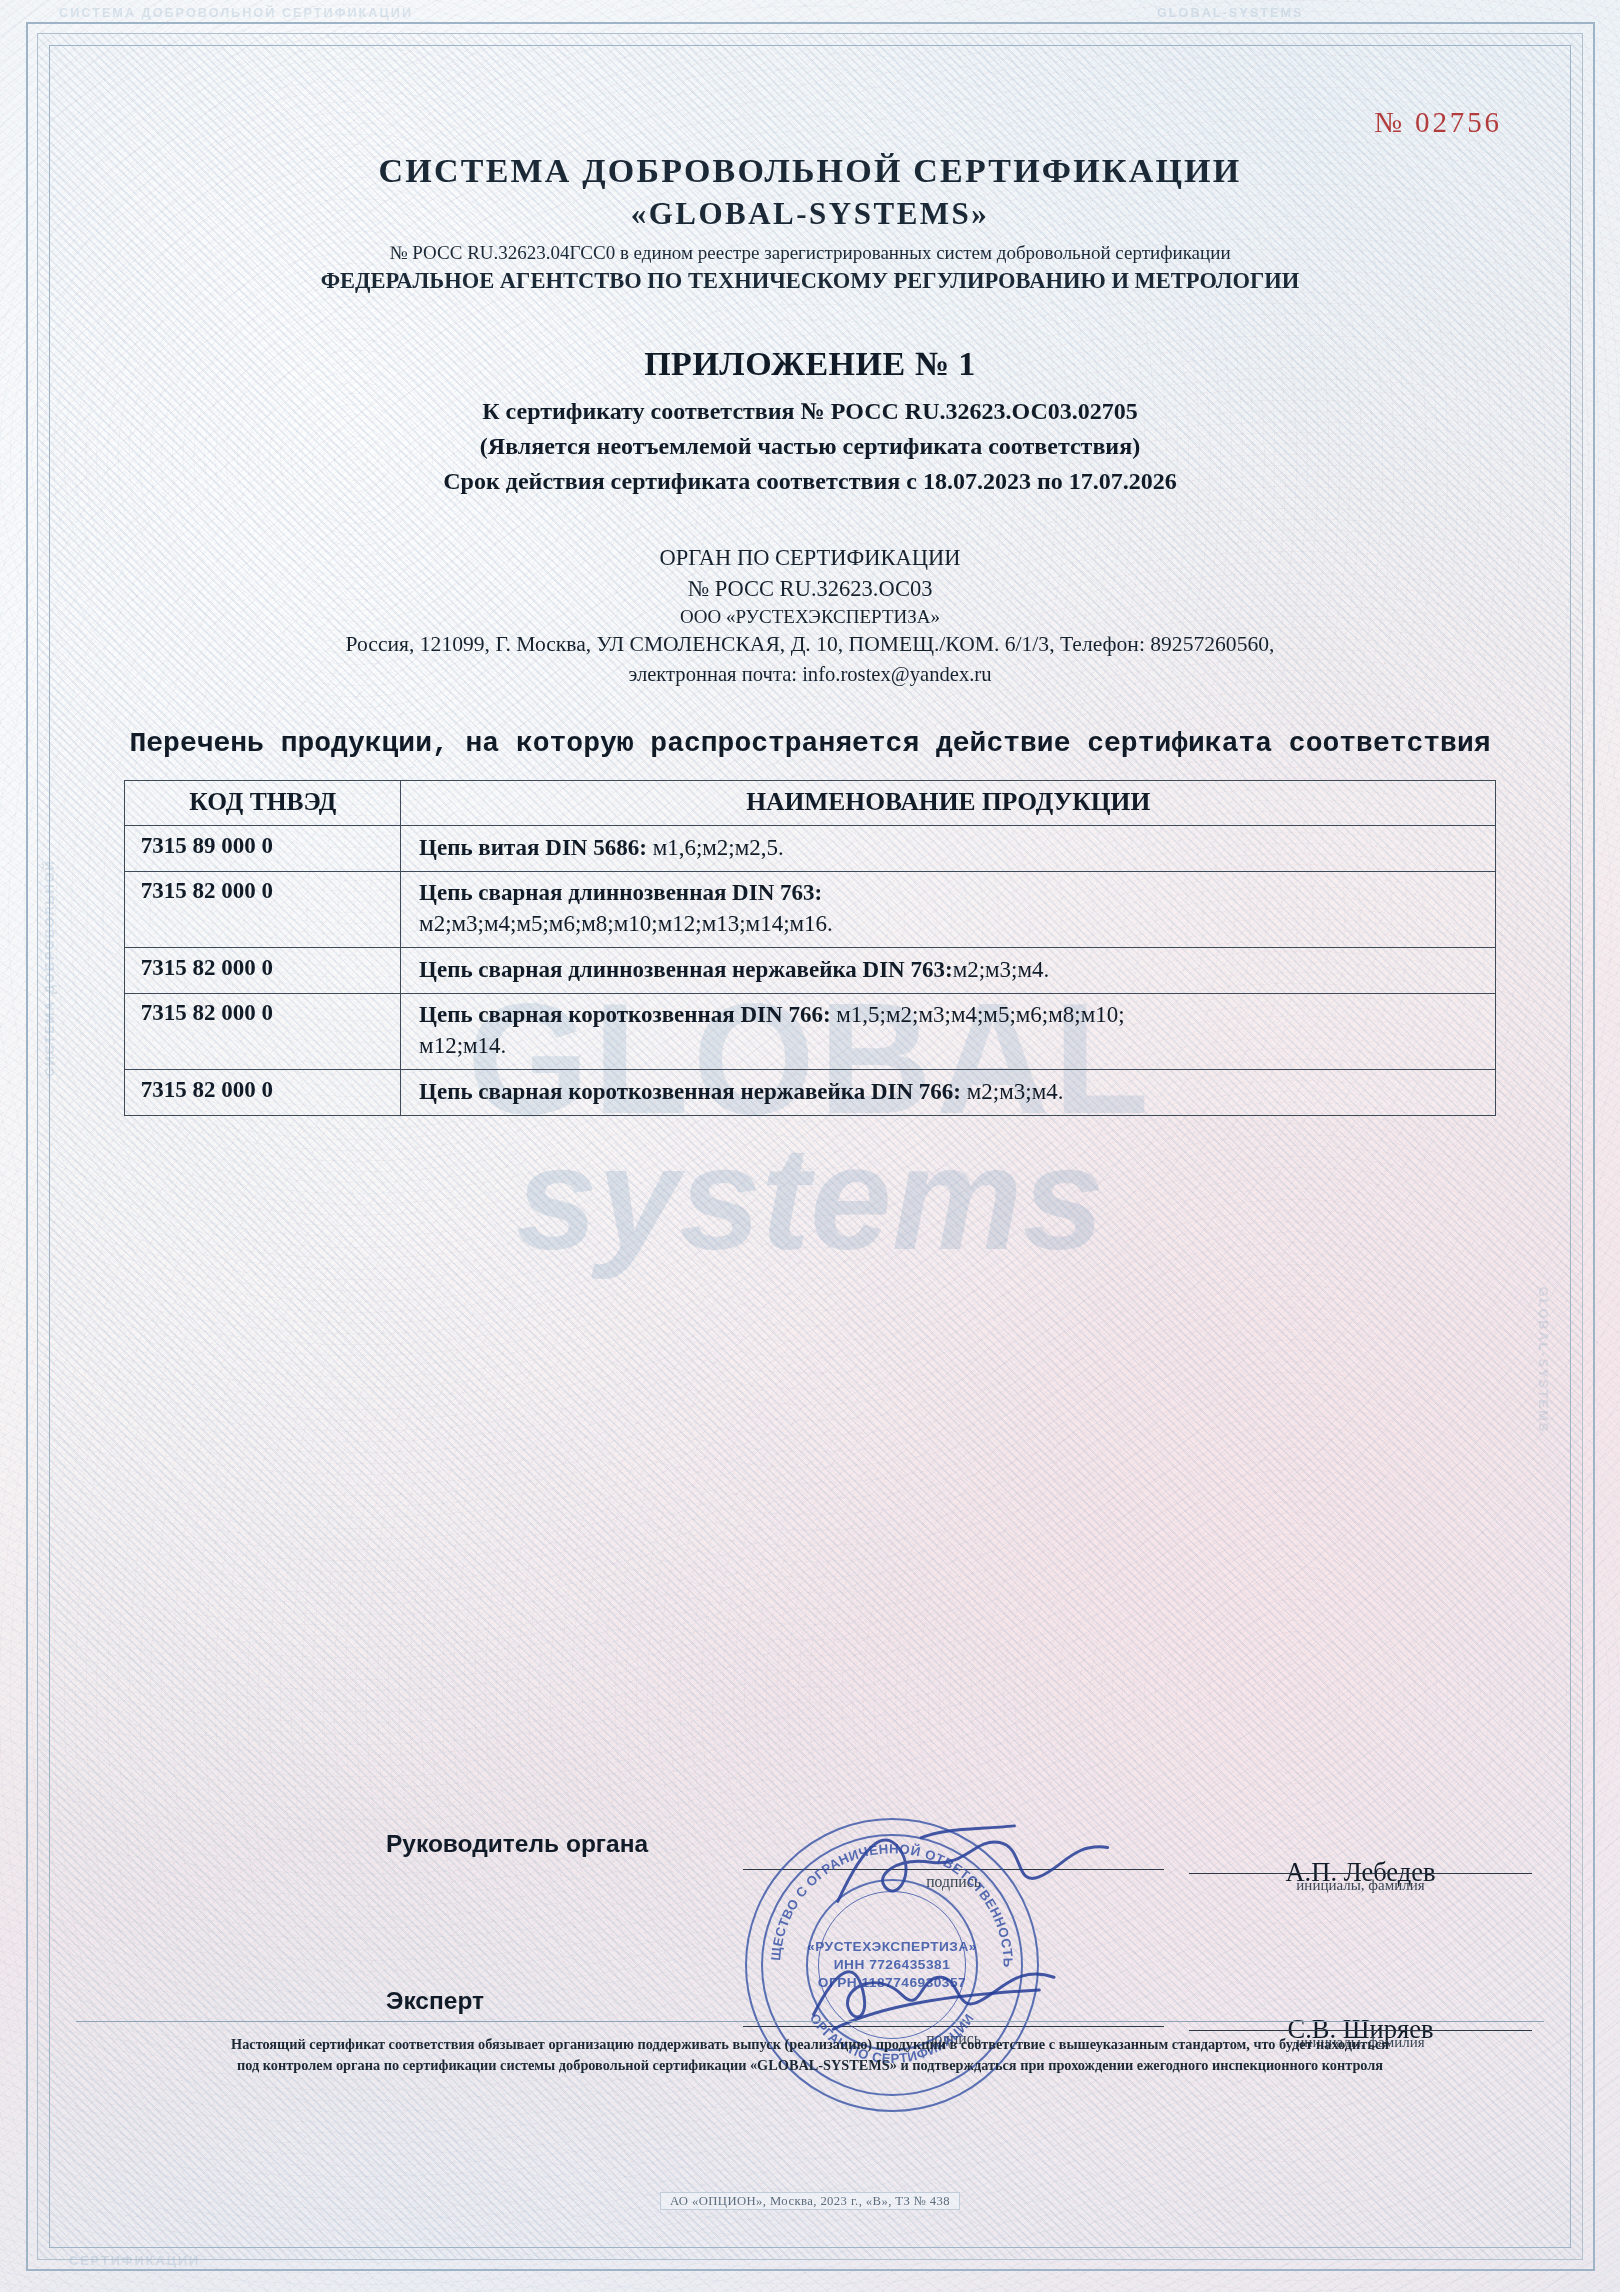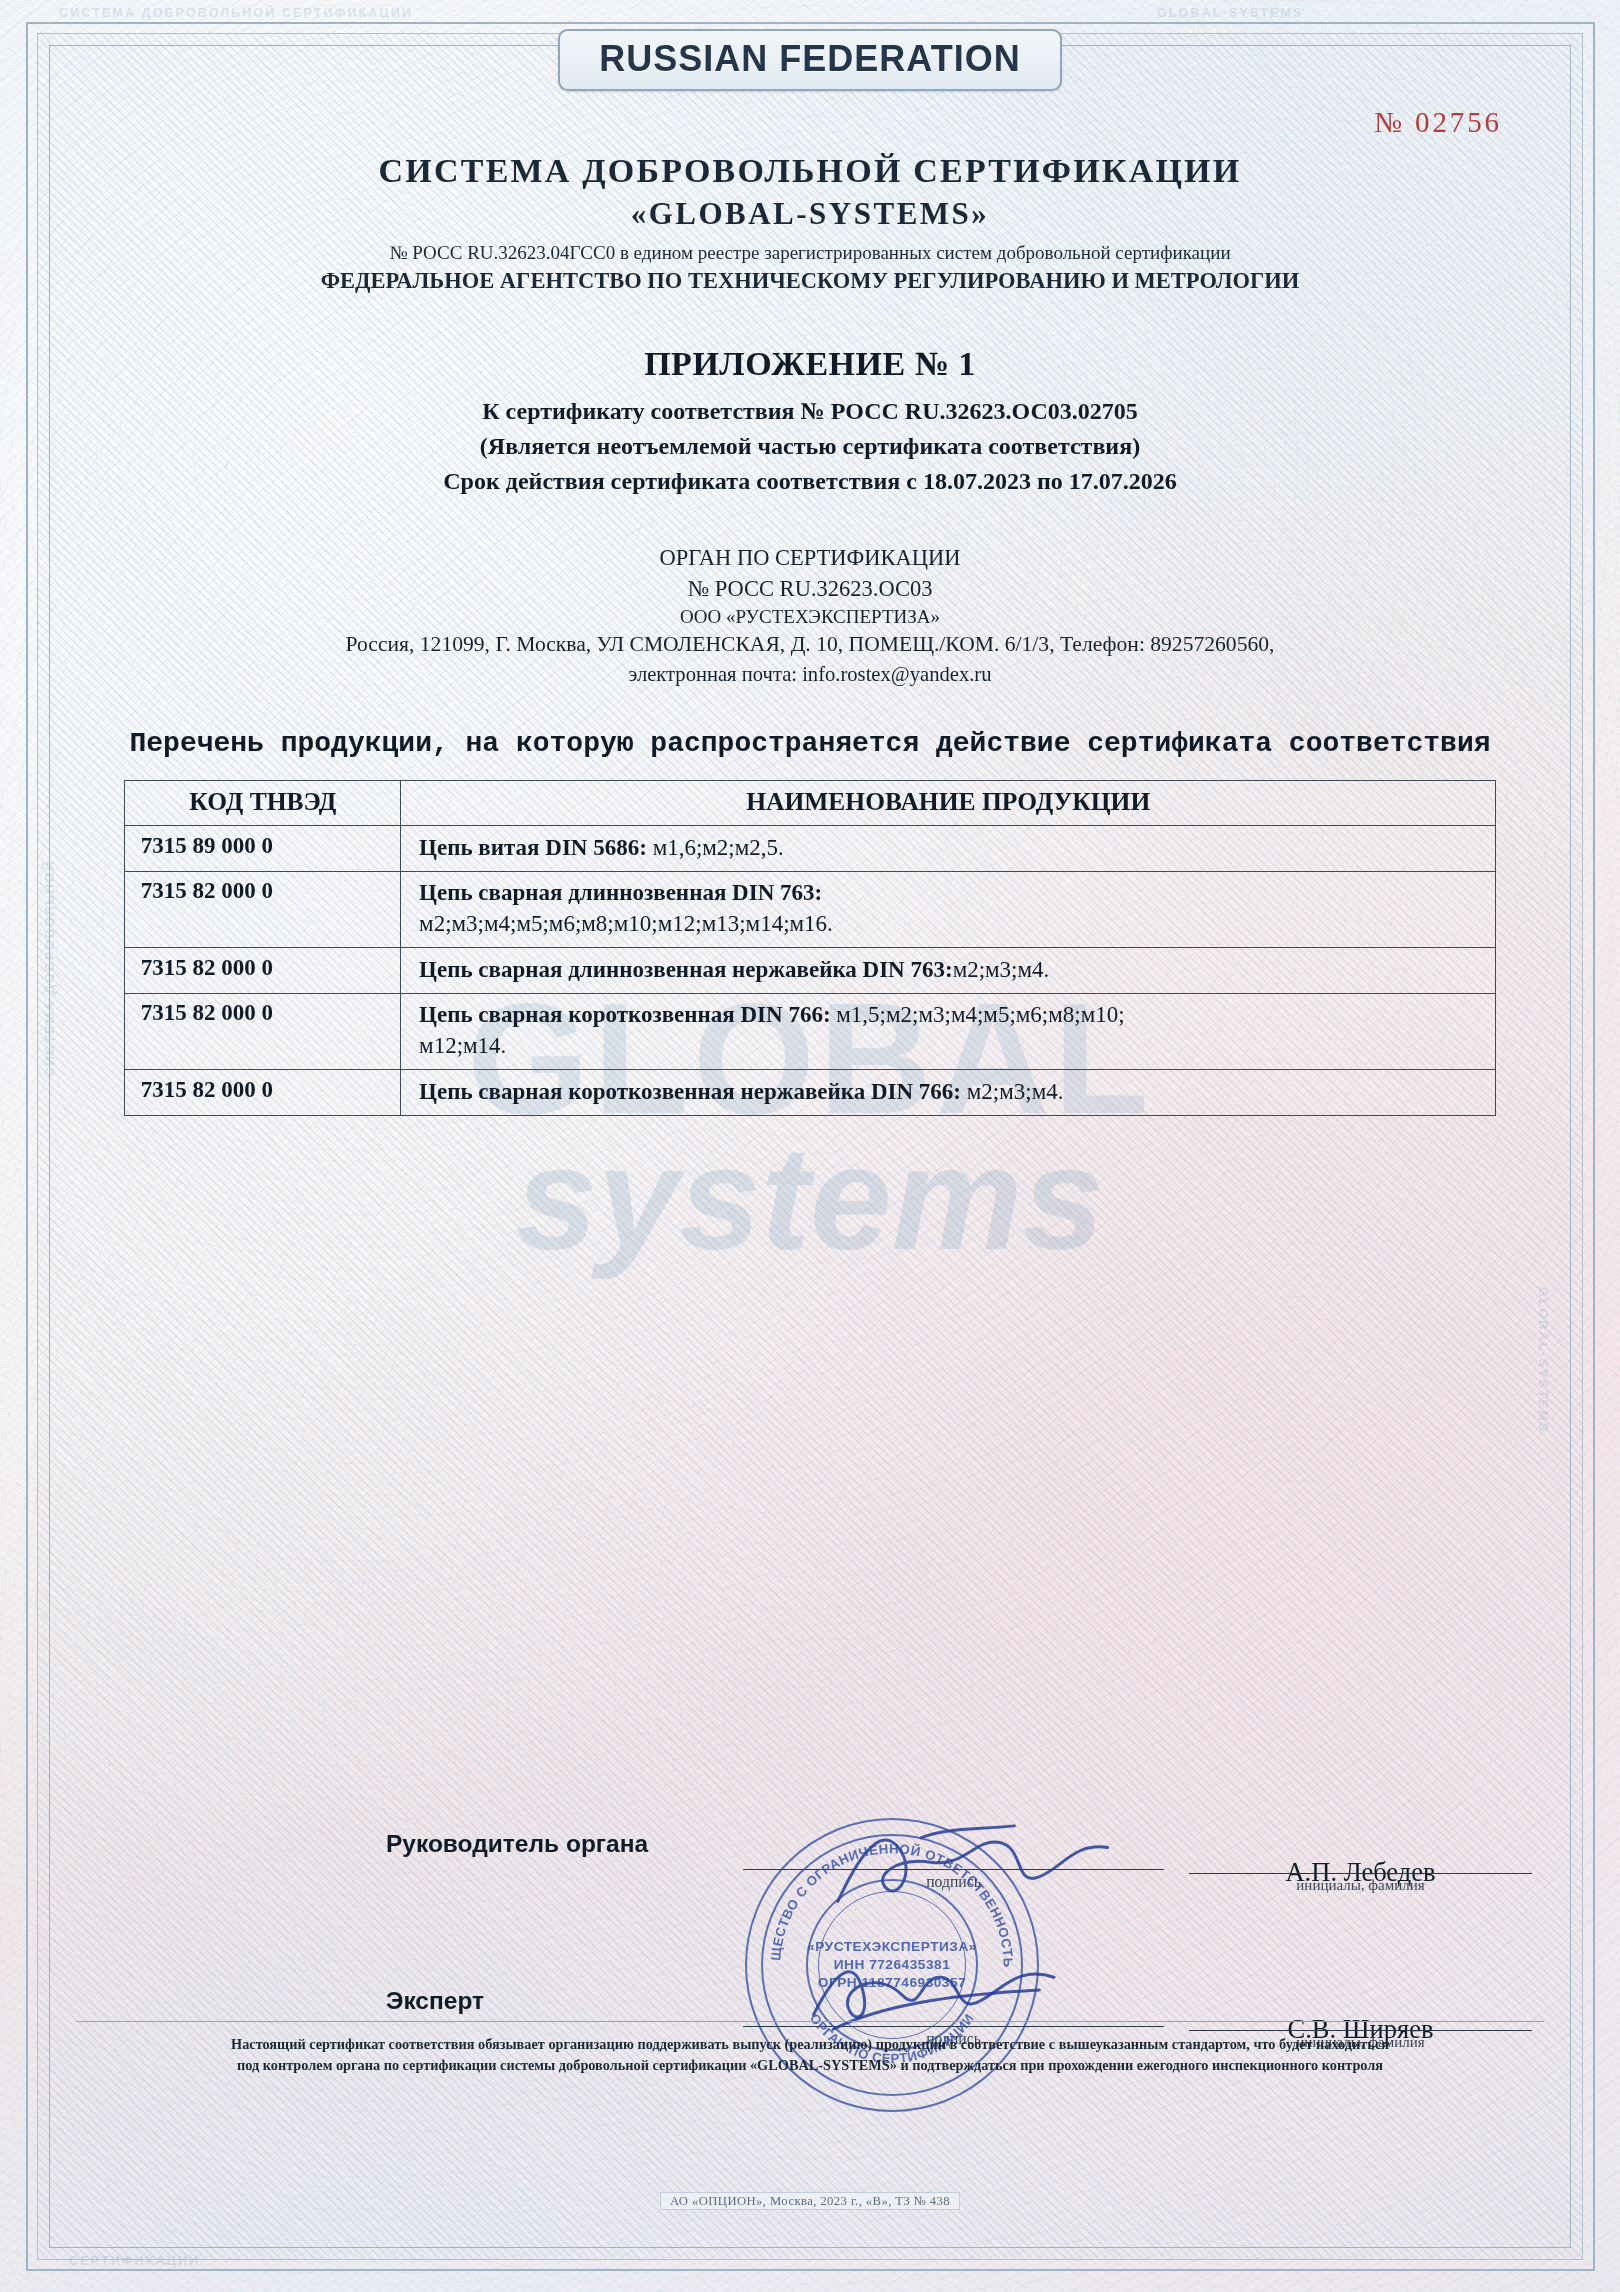--- a/index.html
+++ b/index.html
@@ -395,25 +395,20 @@
   <div class="ghost-text" style="left:1157px; top:5.9px;">GLOBAL-SYSTEMS</div>
   <div class="ghost-text" style="left:-59px; top:961px; transform:rotate(-90deg);">СИСТЕМА ДОБРОВОЛЬНОЙ</div>
   <div class="ghost-text" style="left:1470px; top:1353px; transform:rotate(90deg);">GLOBAL-SYSTEMS</div>
   <div class="ghost-text" style="left:69px; top:2254px;">СЕРТИФИКАЦИИ</div>
 
   <div class="watermark">
     <div class="wm1">GLOBAL</div>
     <div class="wm2">systems</div>
   </div>
 
-  <div class="banner-wrap">
-    <div class="banner">
-      <div class="banner-txt">RUSSIAN FEDERATION</div>
-    </div>
-  </div>
 
   <div class="doc-number">№ 02756</div>
 
   <div class="content">
     <div class="t-center title1">СИСТЕМА ДОБРОВОЛЬНОЙ СЕРТИФИКАЦИИ</div>
     <div class="t-center title2">«GLOBAL-SYSTEMS»</div>
     <div class="t-center reg-line">№ РОСС RU.32623.04ГСС0 в едином реестре зарегистрированных систем добровольной сертификации</div>
     <div class="t-center agency-line">ФЕДЕРАЛЬНОЕ АГЕНТСТВО ПО ТЕХНИЧЕСКОМУ РЕГУЛИРОВАНИЮ И МЕТРОЛОГИИ</div>
 
     <div class="t-center app-title">ПРИЛОЖЕНИЕ № 1</div>

